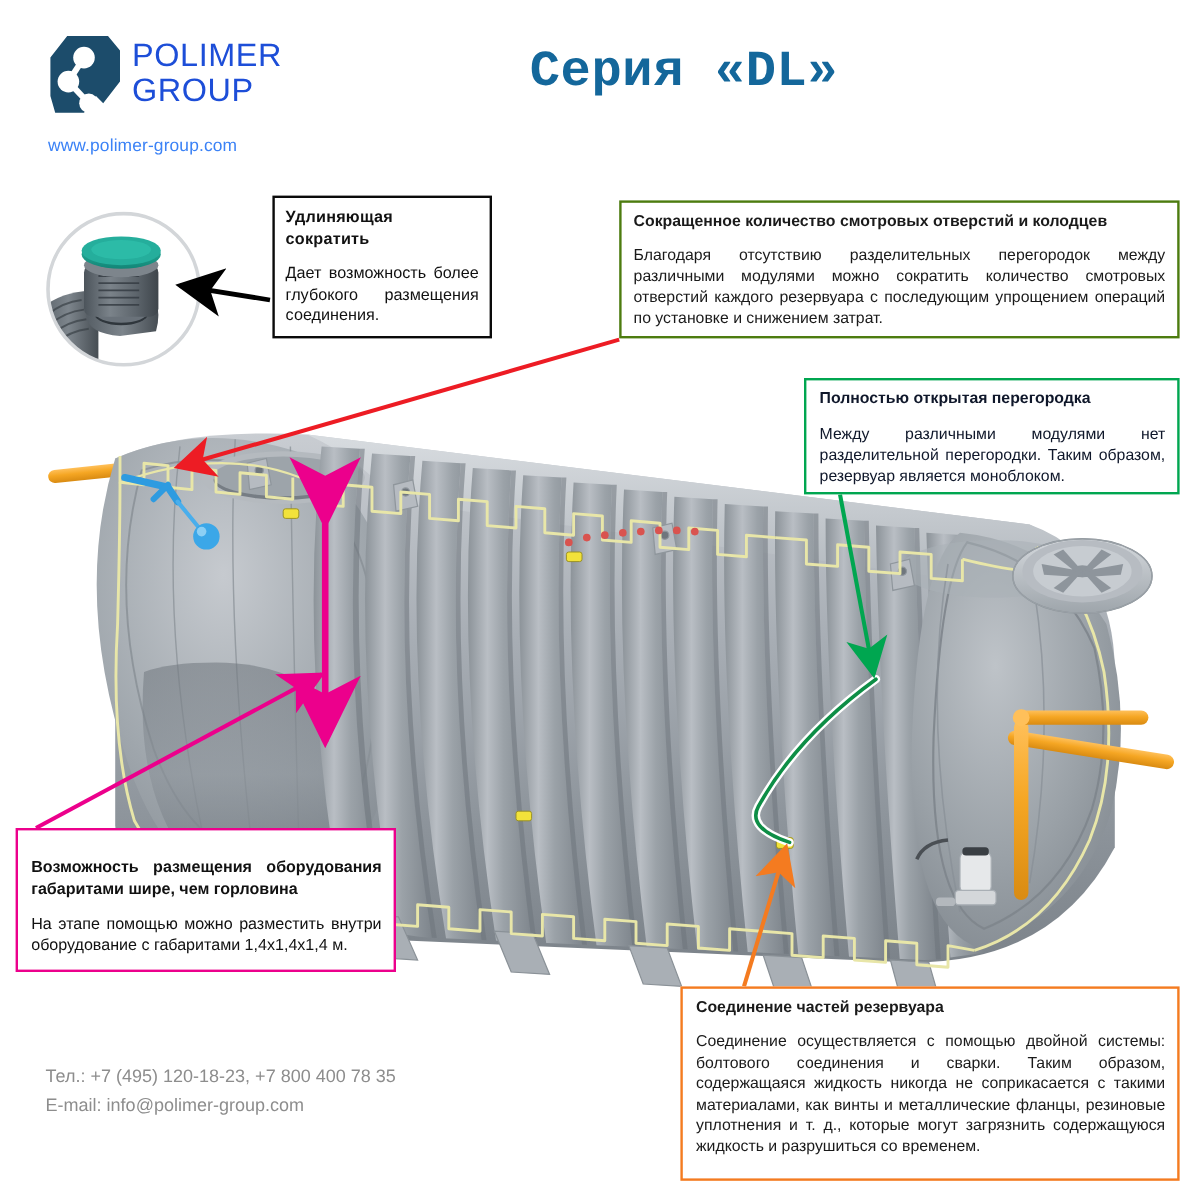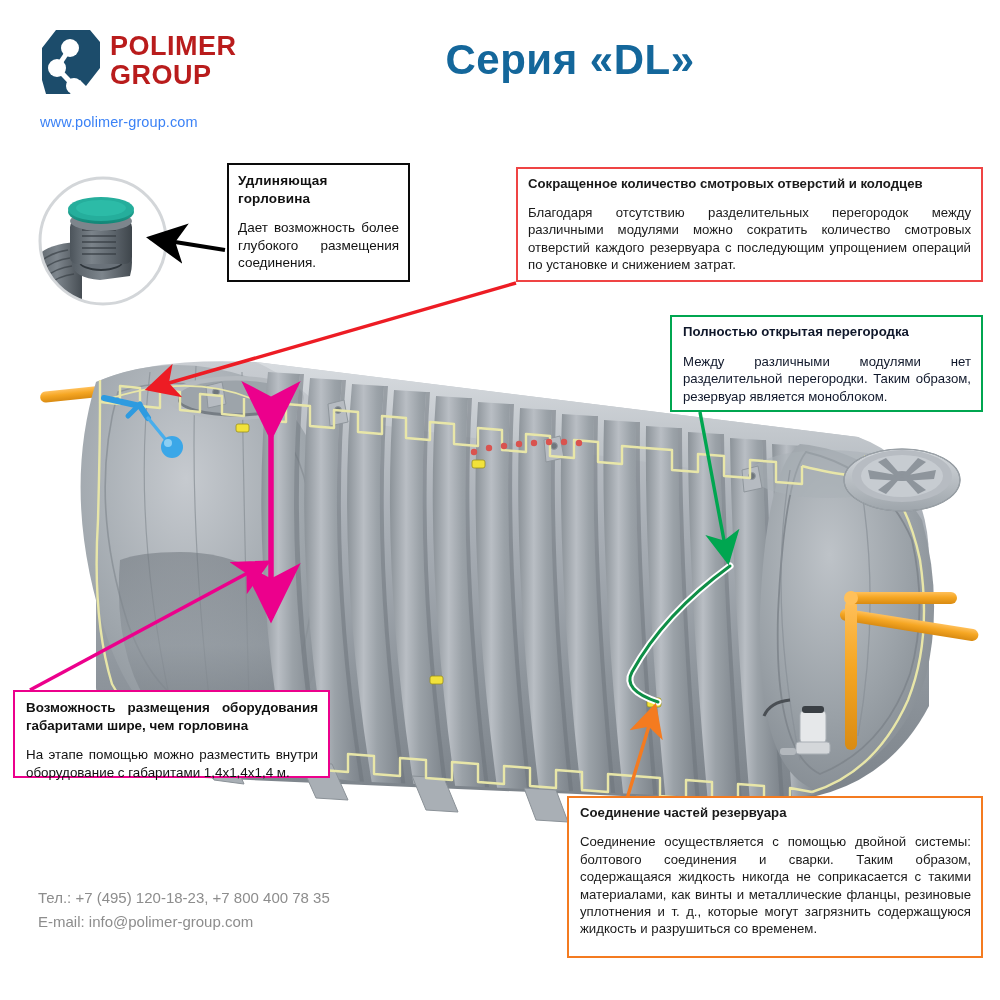--- a/index.html
+++ b/index.html
@@ -14,66 +14,66 @@
 
   
   svg.layer{position:absolute;left:0;top:0;width:1000px;height:1000px;overflow:visible;}
   svg.art{z-index:1;}
   svg.arrows{z-index:4;pointer-events:none;}
 
   
   .logo{position:absolute;left:40px;top:28px;width:250px;height:110px;z-index:5;}
   .logo-mark{position:absolute;left:0;top:0;width:62px;height:70px;}
   .logo-text{position:absolute;left:70px;top:4px;
-    font-weight:bold;font-size:27px;line-height:29px;color:#b91c1c;
+    font-weight:normal;font-size:27px;line-height:29px;color:#1d4ed8;
     letter-spacing:.5px;}
   .logo-url{position:absolute;left:0;top:86px;font-size:14.5px;color:#3b82f6;
     letter-spacing:.1px;}
 
   
   .title{
     position:absolute;left:380px;top:36px;width:380px;
     text-align:center;font-weight:bold;font-size:42px;color:#14679B;
-    letter-spacing:.5px;z-index:5;
+    letter-spacing:.5px;z-index:5;font-family:Liberation Mono, monospace;
   }
 
   
   .box{position:absolute;background:#ffffff;z-index:6;box-sizing:border-box;}
   .box .hd{font-weight:bold;display:block;}
   .box .bd{display:block;}
   .box.just .bd{text-align:justify;text-align-last:left;margin-top:12px;}
   .box.just .hd{text-align:justify;text-align-last:left;}
 
   #box-neck{
     left:227px;top:163px;width:183px;height:119px;
     border:2.5px solid #0a0a0a;padding:7px 9px 0 9px;
     font-size:13.5px;line-height:17.5px;color:#111;
   }
   #box-neck .hd{letter-spacing:.2px;}
 
   #box-openings{
     left:516px;top:167px;width:467px;height:115px;
-    border:2px solid #ef4444;padding:6px 10px 0 10px;
+    border:2px solid #4d7c0f;padding:6px 10px 0 10px;
     font-size:13.2px;line-height:17.2px;color:#1a1a1a;
   }
 
   #box-partition{
     left:670px;top:315px;width:313px;height:97px;
     border:2.5px solid #00A650;padding:6px 10px 0 11px;
     font-size:13.2px;line-height:17.6px;color:#0f172a;
   }
 
   #box-equipment{
-    left:13px;top:690px;width:317px;height:88px;
-    border:2.5px solid #EC008C;padding:7px 10px 0 11px;
+    left:13px;top:690px;width:317px;height:120px;
+    border:2.5px solid #EC008C;padding:22px 10px 0 11px;
     font-size:13.4px;line-height:17.6px;color:#111;
   }
 
   #box-joint{
-    left:567px;top:796px;width:416px;height:162px;
+    left:567px;top:822px;width:416px;height:162px;
     border:2.5px solid #F47B20;padding:6px 10px 0 11px;
     font-size:13.2px;line-height:17.4px;color:#1a1a1a;
   }
 
   
   .contacts{position:absolute;left:38px;top:886px;font-size:15px;line-height:24px;
     color:#8d8d8d;z-index:5;}
 
   
   .inset{position:absolute;left:38px;top:176px;width:130px;height:130px;z-index:3;}
@@ -424,21 +424,21 @@
     <div class="logo-text">
       <span>POLIMER</span><br>
       <span>GROUP</span>
     </div>
     <div class="logo-url">www.polimer-group.com</div>
   </div>
 
   <div class="title">Серия «DL»</div>
 
   <div class="box just" id="box-neck">
-    <span class="hd">Удлиняющая горловина</span>
+    <span class="hd">Удлиняющая сократить</span>
     <span class="bd">Дает возможность более глубокого размещения соединения.</span>
   </div>
 
   <div class="box just" id="box-openings">
     <span class="hd">Сокращенное количество смотровых отверстий и колодцев</span>
     <span class="bd">Благодаря отсутствию разделительных перегородок между различными модулями можно сократить количество смотровых отверстий каждого резервуара с последующим упрощением операций по установке и снижением затрат.</span>
   </div>
 
   <div class="box just" id="box-partition">
     <span class="hd">Полностью открытая перегородка</span>

